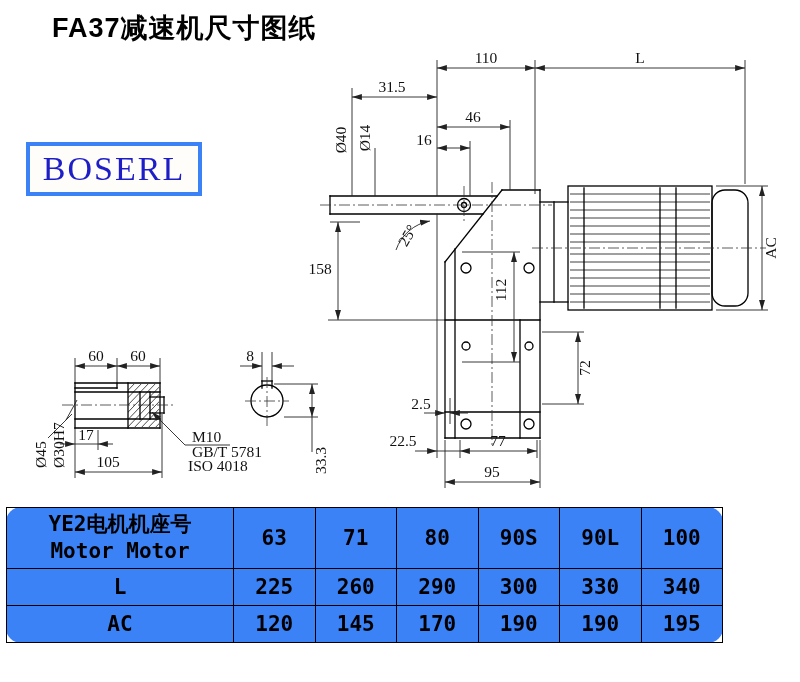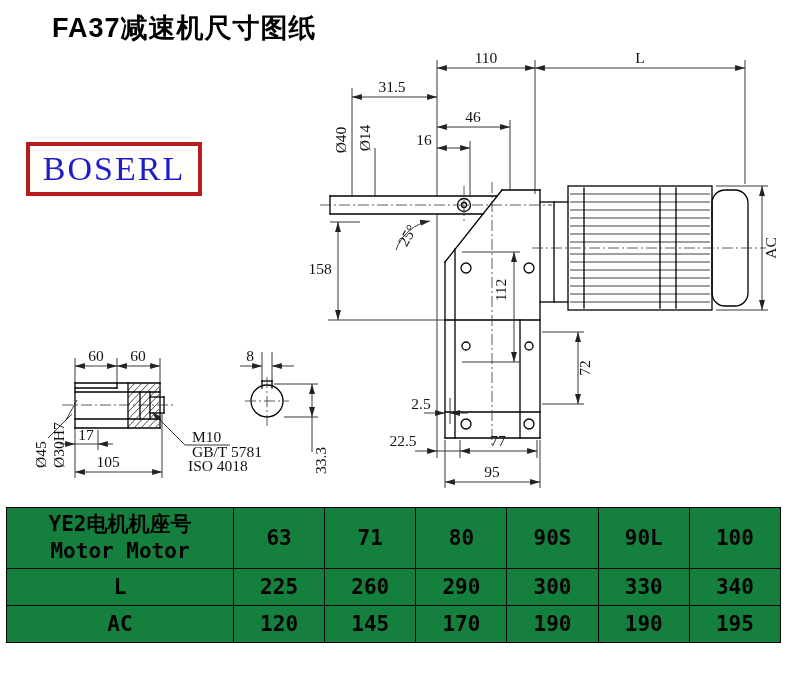--- a/index.html
+++ b/index.html
@@ -2,33 +2,33 @@
 <html><head>
 <meta charset="utf-8">
 <title>FA37</title>
 <style>
   html,body{margin:0;padding:0;background:#ffffff;}
   body{width:800px;height:682px;position:relative;overflow:hidden;
        font-family:"Liberation Sans",sans-serif;}
   .title{position:absolute;left:52px;top:10px;font-size:27px;font-weight:bold;
          color:#000;letter-spacing:1px;font-family:"Liberation Sans",sans-serif;}
   .logo-box{position:absolute;left:26px;top:142px;width:168px;height:46px;
-            border:4px solid #b91c1c;display:flex;align-items:center;justify-content:center;
+            border:4px solid #3b82f6;display:flex;align-items:center;justify-content:center;
             background:#fffdfa;}
   .logo-text{font-family:"Liberation Serif",serif;font-size:34px;color:#1e1ec8;
              letter-spacing:2px;font-weight:500;}
   svg{position:absolute;left:0;top:0;}
   svg text{font-family:"Liberation Serif",serif;font-size:15.5px;fill:#111;}
   .geo{stroke:#000;stroke-width:1.3;fill:none;stroke-linecap:square;}
   .fin{stroke:#000;stroke-width:0.75;fill:none;}
   .dim{stroke:#222;stroke-width:0.9;fill:none;}
   .cl{stroke:#333;stroke-width:0.8;fill:none;stroke-dasharray:11 3 2 3;}
   .hatch{stroke:#000;stroke-width:0.7;}
-  table.spec{position:absolute;left:6px;top:507px;width:775px;border-collapse:collapse;
-             table-layout:fixed;background:#15803d;}
+  table.spec{position:absolute;left:6px;top:507px;width:717px;border-collapse:collapse;
+             table-layout:fixed;background:#3b82f6;border-radius:15px;}
   table.spec td{border:1.5px solid #000;text-align:center;vertical-align:middle;
         padding:0;font-family:"DejaVu Sans Mono",monospace;font-weight:700;
         font-size:21px;color:#000;}
   table.spec tr.hdr td{height:60px;}
   table.spec tr.row td{height:36px;}
   .hdr-cell div{line-height:1.3;}
 </style>
 </head>
 <body>
 

